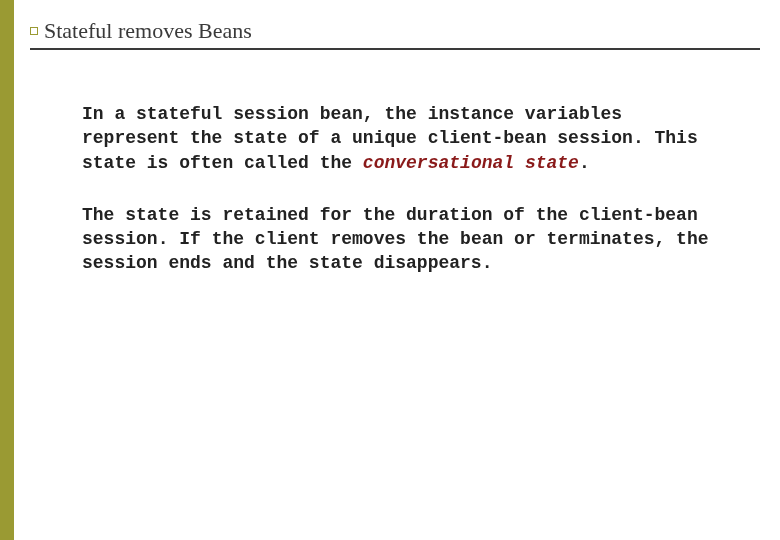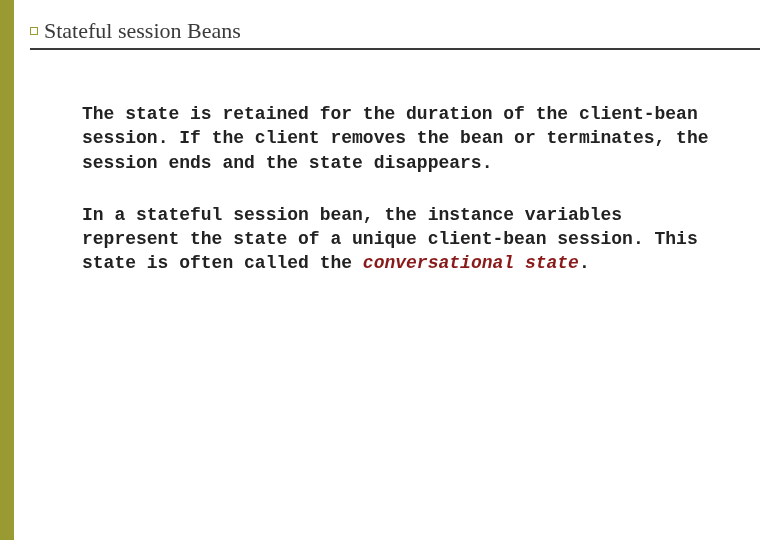--- a/index.html
+++ b/index.html
@@ -65,25 +65,25 @@
   }
   .plain { font-weight: bold; }
 </style>
 </head>
 <body>
 
 <div class="sidebar"></div>
 
 <div class="content">
   <h1 class="title">
-    <span class="bullet"></span><span>Stateful session Beans</span>
+    <span class="bullet"></span><span>Stateful removes Beans</span>
   </h1>
   <hr class="hr">
 
   <div class="body">
     <p class="para">
-      <span>The state is </span><span class="plain">retained for the duration of the client-bean session</span><span>. If the client removes the bean or terminates, the session ends and the state disappears.</span>
+      <span>In a stateful session bean, the instance variables represent the state of a unique client-bean session. This state is often called the </span><span class="emph">conversational state</span><span>.</span>
     </p>
     <p class="para">
-      <span>In a stateful session bean, the instance variables represent the state of a unique client-bean session. This state is often called the </span><span class="emph">conversational state</span><span>.</span>
+      <span>The state is </span><span class="plain">retained for the duration of the client-bean session</span><span>. If the client removes the bean or terminates, the session ends and the state disappears.</span>
     </p>
   </div>
 </div>
 
 </body></html>

